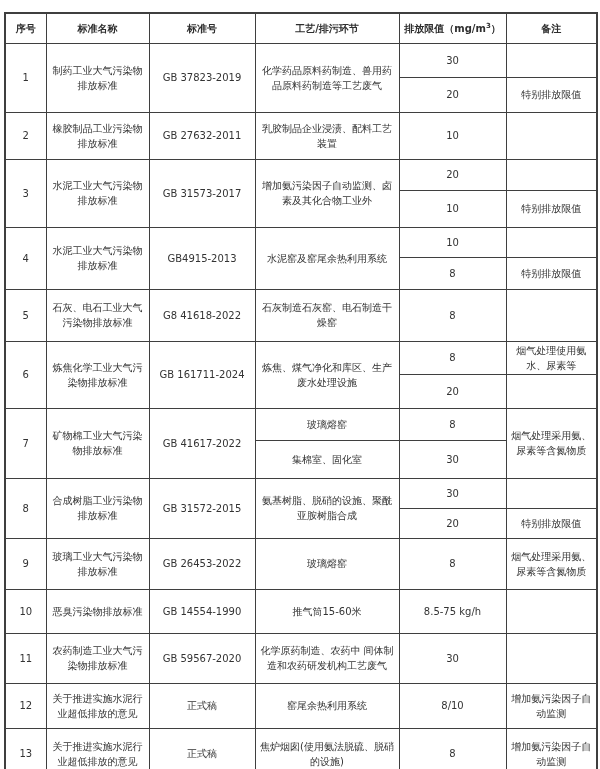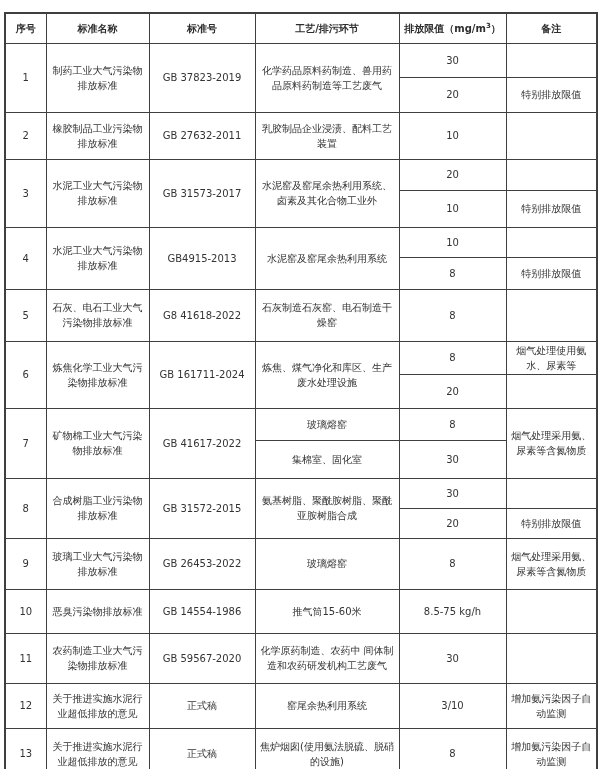--- a/index.html
+++ b/index.html
@@ -85,21 +85,21 @@
         <td>GB 27632-2011</td>
         <td>乳胶制品企业浸渍、配料工艺装置</td>
         <td>10</td>
         <td></td>
       </tr>
 
       <tr style="height:31px">
         <td rowspan="2">3</td>
         <td rowspan="2">水泥工业大气污染物排放标准</td>
         <td rowspan="2">GB 31573-2017</td>
-        <td rowspan="2">水泥窑及窑尾余热利用系统、卤素及其化合物工业外</td>
+        <td rowspan="2">增加氨污染因子自动监测、卤素及其化合物工业外</td>
         <td>20</td>
         <td></td>
       </tr>
       <tr style="height:37px">
         <td>10</td>
         <td>特别排放限值</td>
       </tr>
 
       <tr style="height:30px">
         <td rowspan="2">4</td>
@@ -146,62 +146,62 @@
       </tr>
       <tr style="height:38px">
         <td>集棉室、固化室</td>
         <td>30</td>
       </tr>
 
       <tr style="height:30px">
         <td rowspan="2">8</td>
         <td rowspan="2">合成树脂工业污染物排放标准</td>
         <td rowspan="2">GB 31572-2015</td>
-        <td rowspan="2">氨基树脂、聚酰胺树脂、聚酰亚胺树脂合成</td>
+        <td rowspan="2">氨基树脂、脱硝的设施、聚酰亚胺树脂合成</td>
         <td>30</td>
         <td></td>
       </tr>
       <tr style="height:30px">
         <td>20</td>
         <td>特别排放限值</td>
       </tr>
 
       <tr style="height:51px">
         <td>9</td>
         <td>玻璃工业大气污染物排放标准</td>
         <td>GB 26453-2022</td>
         <td>玻璃熔窑</td>
         <td>8</td>
         <td>烟气处理采用氨、尿素等含氮物质</td>
       </tr>
 
       <tr style="height:44px">
         <td>10</td>
         <td>恶臭污染物排放标准</td>
-        <td>GB 14554-1986</td>
+        <td>GB 14554-1990</td>
         <td>推气筒15-60米</td>
         <td>8.5-75 kg/h</td>
         <td></td>
       </tr>
 
       <tr style="height:50px">
         <td>11</td>
         <td>农药制造工业大气污染物排放标准</td>
         <td>GB 59567-2020</td>
         <td>化学原药制造、农药中 间体制造和农药研发机构工艺废气</td>
         <td>30</td>
         <td></td>
       </tr>
 
       <tr style="height:45px">
         <td>12</td>
         <td>关于推进实施水泥行业超低排放的意见</td>
         <td>正式稿</td>
         <td>窑尾余热利用系统</td>
-        <td>3/10</td>
+        <td>8/10</td>
         <td>增加氨污染因子自动监测</td>
       </tr>
 
       <tr style="height:52px">
         <td>13</td>
         <td>关于推进实施水泥行业超低排放的意见</td>
         <td>正式稿</td>
         <td>焦炉烟囱(使用氨法脱硫、脱硝的设施)</td>
         <td>8</td>
         <td>增加氨污染因子自动监测</td>

